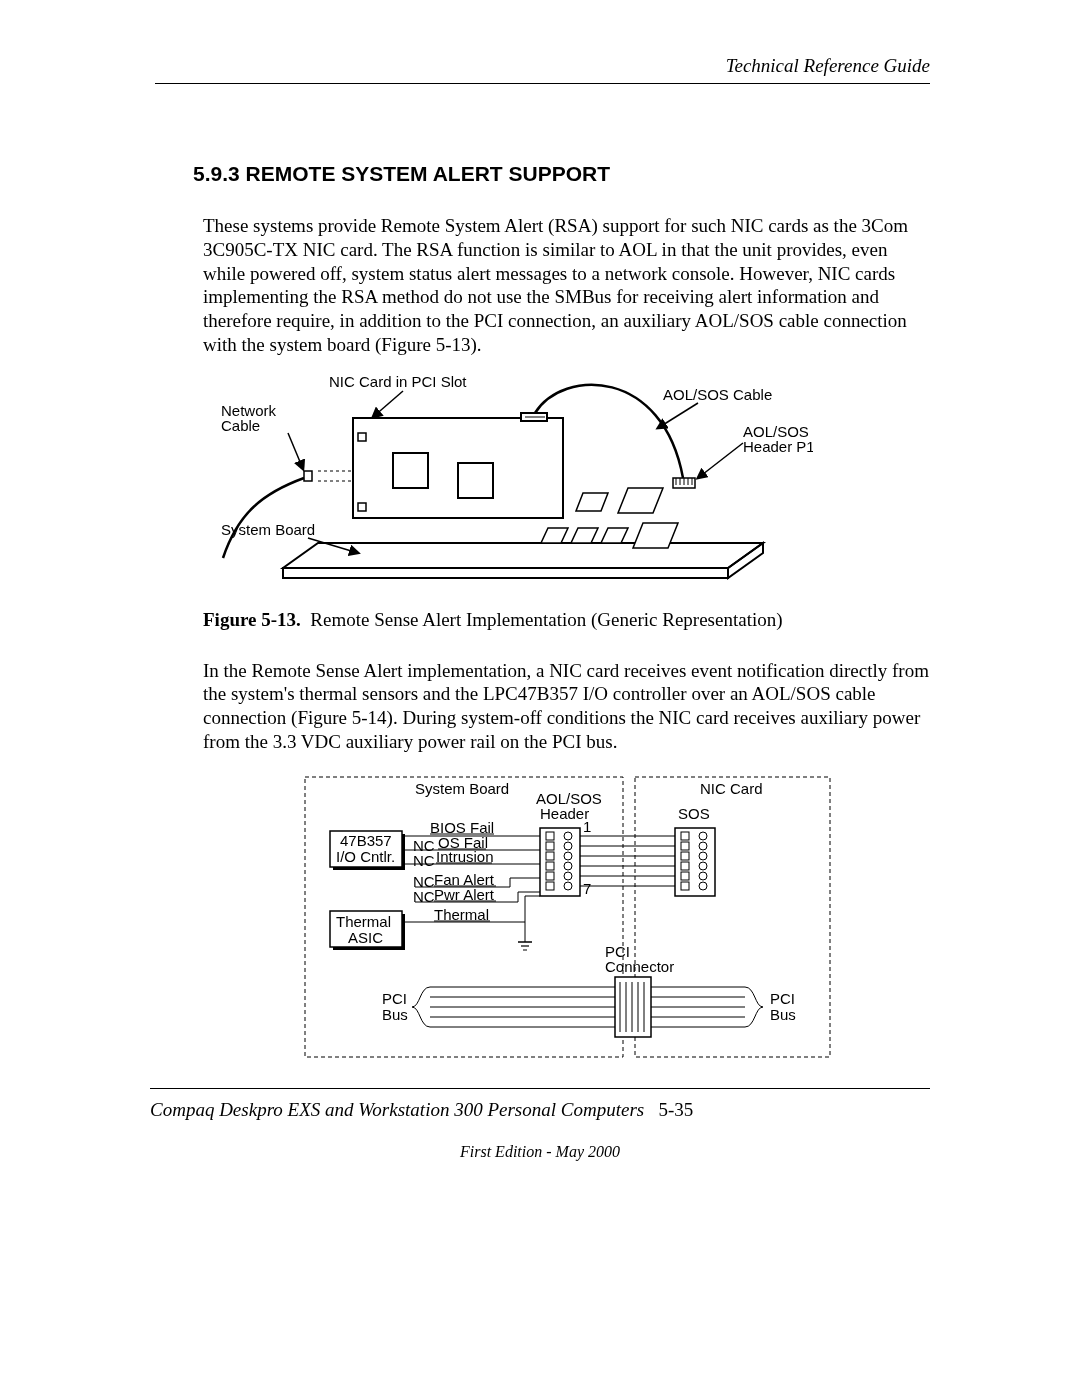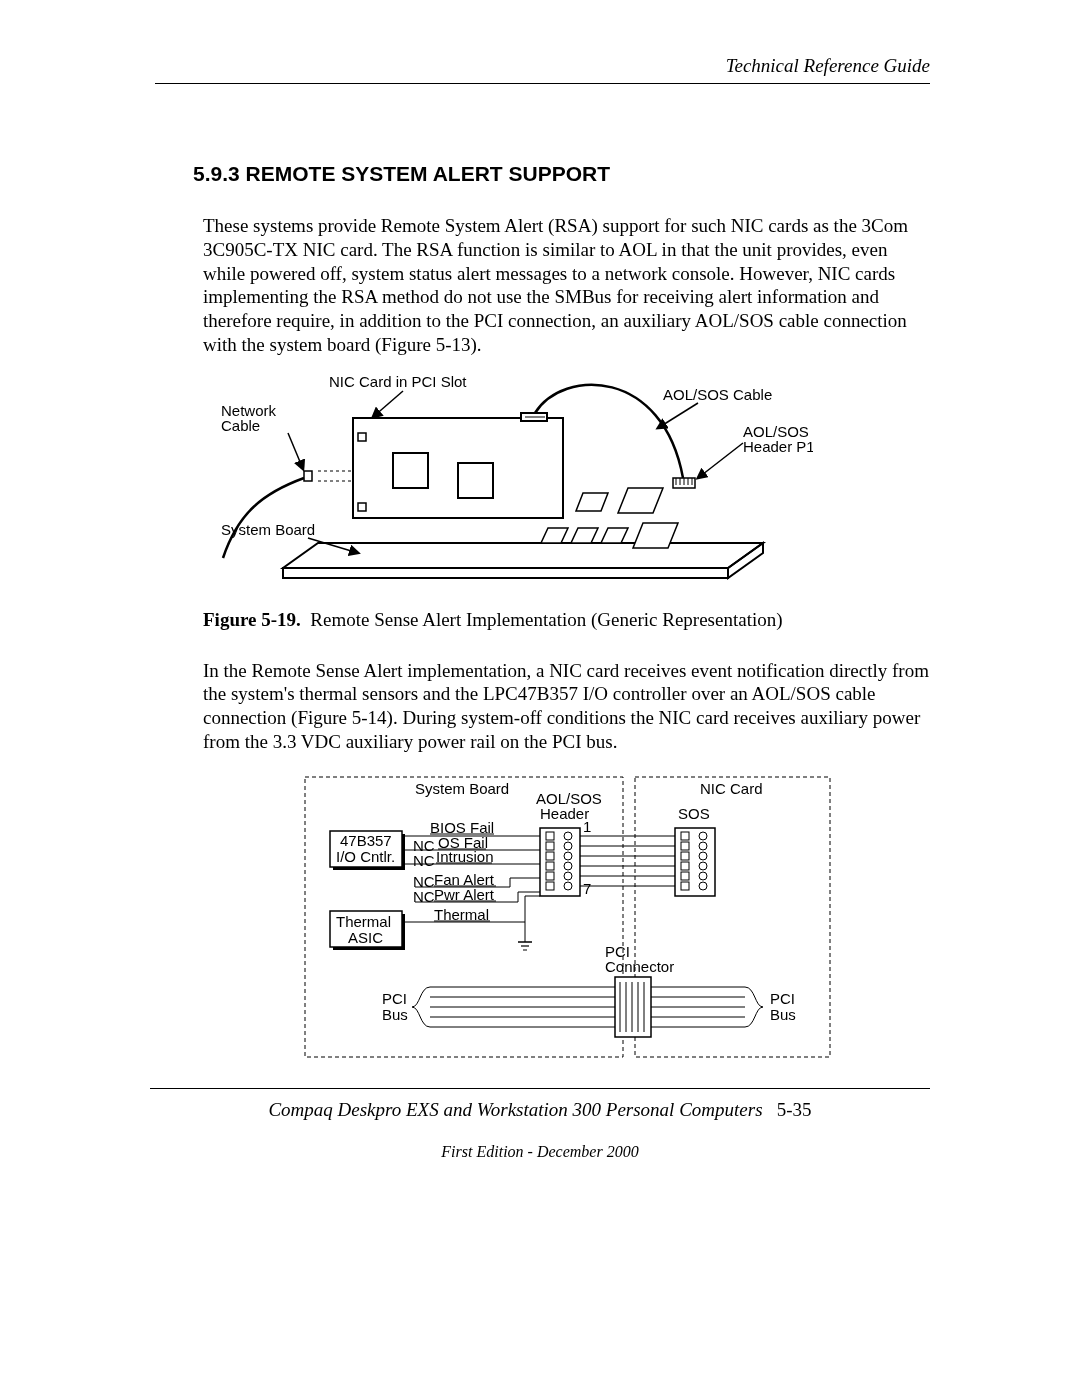--- a/index.html
+++ b/index.html
@@ -52,21 +52,21 @@
     font-family: Arial, Helvetica, sans-serif;
     font-size: 15px;
   }
   .footer {
     position: absolute;
     left: 150px;
     right: 150px;
     bottom: 70px;
     border-top: 1.5px solid #000;
     padding-top: 8px;
-    text-align: center;
+    text-align: left;
     font-style: italic;
     font-size: 19px;
     line-height: 1.35;
   }
   .footer .pageno { font-style: normal; }
   .edition {
     position: absolute;
     left: 0; right: 0;
     bottom: 32px;
     text-align: center;
@@ -145,21 +145,21 @@
       <text x="18" y="43" class="diagram-label">Network</text>
       <text x="18" y="58" class="diagram-label">Cable</text>
       <text x="18" y="162" class="diagram-label">System Board</text>
       <text x="460" y="27" class="diagram-label">AOL/SOS Cable</text>
       <text x="540" y="64" class="diagram-label">AOL/SOS</text>
       <text x="540" y="79" class="diagram-label">Header P12</text>
     </svg>
   </div>
 
   <div class="figure-caption">
-    <strong>Figure 5-19.</strong>&nbsp;&nbsp;<span>Remote Sense Alert Implementation (Generic Representation)</span>
+    <strong>Figure 5-13.</strong>&nbsp;&nbsp;<span>Remote Sense Alert Implementation (Generic Representation)</span>
   </div>
 
   <div class="body-text">In the Remote Sense Alert implementation, a NIC card receives event notification directly from the system's thermal sensors and the LPC47B357 I/O controller over an AOL/SOS cable connection (Figure 5-14). During system-off conditions the NIC card receives auxiliary power from the 3.3 VDC auxiliary power rail on the PCI bus.</div>
 
   <div class="diagram-wrap" style="margin-top:18px; margin-left:145px;">
     <svg width="540" height="290" viewBox="0 0 540 290">
       <defs>
         <marker id="arrow2" markerWidth="8" markerHeight="8" refX="6" refY="4" orient="auto">
           <path d="M0,0 L8,4 L0,8 Z" fill="#000"></path>
         </marker>
@@ -297,14 +297,14 @@
       <path d="M445,215 C455,215 455,235 463,235 C455,235 455,255 445,255" fill="none" stroke="#000" stroke-width="1"></path>
       <text x="470" y="232" class="diagram-label">PCI</text>
       <text x="470" y="248" class="diagram-label">Bus</text>
     </svg>
   </div>
 
 
   <div class="footer">
     <span>Compaq Deskpro EXS and Workstation 300 Personal Computers</span>&nbsp;&nbsp;&nbsp;<span class="pageno">5-35</span><br>
   </div>
-  <div class="edition">First Edition - December 2000</div>
+  <div class="edition">First Edition - May 2000</div>
 </div>
 
 </body></html>

